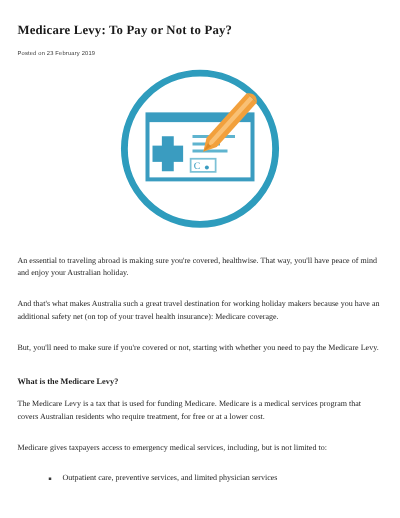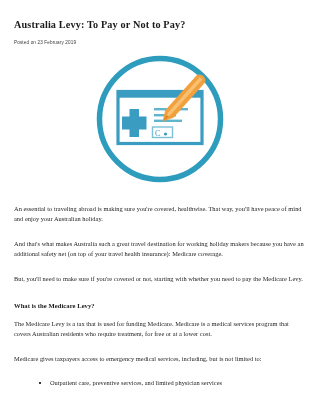--- a/index.html
+++ b/index.html
@@ -93,21 +93,21 @@
     width: 2px;
     height: 2px;
     background: #3a3a3a;
   }
 </style>
 </head>
 <body>
 
 <div class="page">
 
-  <h1 class="post-title">Australia Levy: To Pay or Not to Pay?</h1>
+  <h1 class="post-title">Medicare Levy: To Pay or Not to Pay?</h1>
 
   <div class="post-date">Posted on 23 February 2019</div>
 
   <div class="figure">
     <svg width="132" height="132" viewBox="0 0 132 132">
       <circle cx="66" cy="66" r="60.5" fill="none" stroke="#2e9cbd" stroke-width="5.5"></circle>
       <g>
         <rect x="24" y="38.5" width="84" height="52" fill="#ffffff" stroke="#3a9cc0" stroke-width="3.2"></rect>
         <rect x="24" y="38.5" width="84" height="6.2" fill="#3a9cc0"></rect>
         <g fill="#3a9cc0">

